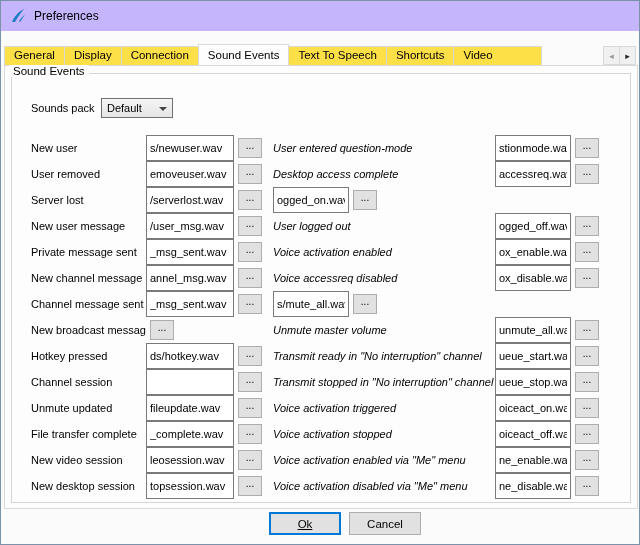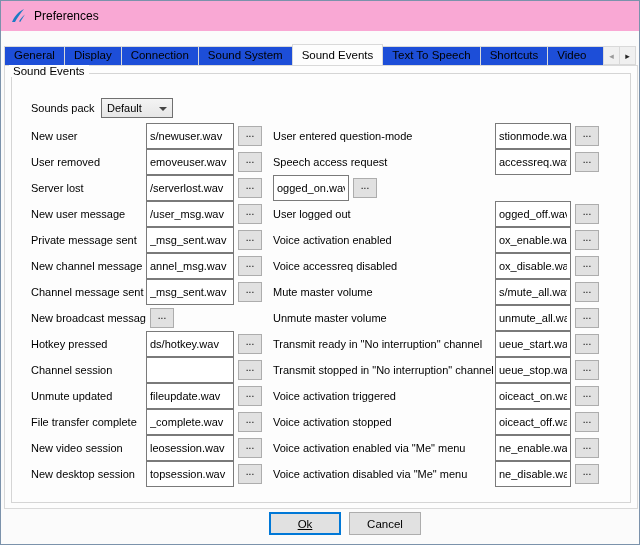--- a/index.html
+++ b/index.html
@@ -1,27 +1,27 @@
 <!DOCTYPE html>
 <html><head>
 <meta charset="utf-8">
 <style>
   * { box-sizing: border-box; margin: 0; padding: 0; }
   html,body { width:640px; height:545px; }
   body { font-family:"Liberation Sans", sans-serif; background:#ffffff; }
   .window { position:relative; width:640px; height:545px; background:#fbfbfb;
             border:1px solid #7b92ab; overflow:hidden; }
-  .titlebar { position:absolute; top:0; left:0; right:0; height:30px; background:#f9a8d4;
+  .titlebar { position:absolute; top:0; left:0; right:0; height:30px; background:#c4b5fd;
               display:flex; align-items:center; padding-left:9px; }
   .app-icon { width:16px; height:16px; margin-right:8px; display:inline-flex; }
   .title { font-size:12px; color:#000; }
 
   .tabstrip { position:absolute; left:3px; top:43px; width:600px; height:21px;
               display:flex; align-items:flex-end; overflow:hidden; }
-  .tab { flex:0 0 auto; height:19px; line-height:17px; padding:0 9px; background:#1d4ed8;
+  .tab { flex:0 0 auto; height:19px; line-height:17px; padding:0 9px; background:#fde047;
          border:1px solid #d9d9d9; border-bottom:none; font-size:11.5px; color:#000;
          white-space:nowrap; cursor:default; }
   .tab + .tab { margin-left:-1px; }
   .tab.active { height:22px; line-height:20px; background:#fdfdfd; position:relative;
                 z-index:2; margin-bottom:-1px; }
   .tab:last-child { padding-right:48px; }
   .scrollbtns { position:absolute; top:45px; right:3px; display:flex; z-index:3; }
   .scrollbtn { width:17px; height:19px; background:#f0f0f0; border:1px solid #d9d9d9;
                display:flex; align-items:center; justify-content:center; font-size:9px;
                padding:0; font-family:inherit; }
@@ -40,27 +40,27 @@
   .soundspack { position:absolute; left:30px; top:96px; height:22px; display:flex;
                 align-items:center; z-index:2; }
   .sp-label { width:70px; font-size:11px; }
   .combo { width:72px; height:20px; border:1px solid #707070;
            background:linear-gradient(#f4f4f4,#e6e6e6); display:flex; align-items:center;
            padding:0 5px; font-size:11px; position:relative; cursor:default; }
   .combo-arrow { position:absolute; right:5px; top:8px; width:0; height:0;
                  border-left:4px solid transparent; border-right:4px solid transparent;
                  border-top:4px solid #444; }
 
-  .col { position:absolute; top:122px; z-index:2; }
+  .col { position:absolute; top:134px; z-index:2; }
   .col.left { left:30px; }
   .col.right { left:272px; }
   .row { height:26px; display:flex; align-items:center; }
   .rlabel { font-size:11px; white-space:nowrap; overflow:hidden; }
   .col.left .rlabel { width:115px; }
-  .col.right .rlabel { width:222px; }
+  .col.right .rlabel { width:222px;font-style:italic; }
   .rinput { width:88px; height:20px; border:1px solid #7a7a7a; font-size:11px;
             padding:12px 3px; font-family:inherit; background:#fff; color:#000; }
   .col.right .rinput { width:76px; }
   .dots { width:24px; height:20px; margin-left:4px; border:1px solid #adadad;
           background:#e1e1e1; font-size:10px; line-height:1; display:flex;
           align-items:center; justify-content:center; padding:0 0 4px 0;
           font-family:inherit; color:#000; }
 
   .btn { position:absolute; top:511px; width:72px; height:23px; font-size:11.5px;
          font-family:inherit; background:#e1e1e1; border:1px solid #adadad; color:#000; }
@@ -80,21 +80,20 @@
         <path d="M9 13.5 C10.5 11 12.5 8.2 15 6.5 C13 9.5 11.5 11.5 10.5 13.8 Z" fill="#1e7bc4"></path>
       </svg>
     </span>
     <span class="title">Preferences</span>
   </div>
 
   <div class="tabstrip" id="tabstrip">
       <div class="tab">General</div>
       <div class="tab">Display</div>
       <div class="tab">Connection</div>
-      <div class="tab">Sound System</div>
       <div class="tab active">Sound Events</div>
       <div class="tab">Text To Speech</div>
       <div class="tab">Shortcuts</div>
       <div class="tab">Video</div>
     </div>
 
   <div class="scrollbtns">
     <button class="scrollbtn">
         <span class="dis">◂</span>
       </button>
@@ -187,21 +186,21 @@
         <button class="dots">...</button>
       </div>
     </div>
   <div class="col right" id="col-right">
       <div class="row">
         <span class="rlabel">User entered question-mode</span>
         <input class="rinput" value="stionmode.wav" style="">
         <button class="dots">...</button>
       </div>
       <div class="row">
-        <span class="rlabel">Speech access request</span>
+        <span class="rlabel">Desktop access complete</span>
         <input class="rinput" value="accessreq.wav" style="">
         <button class="dots">...</button>
       </div>
       <div class="row">
         <input class="rinput" value="ogged_on.wav" style="">
         <button class="dots">...</button>
       </div>
       <div class="row">
         <span class="rlabel">User logged out</span>
         <input class="rinput" value="ogged_off.wav" style="">
@@ -211,21 +210,20 @@
         <span class="rlabel">Voice activation enabled</span>
         <input class="rinput" value="ox_enable.wav" style="">
         <button class="dots">...</button>
       </div>
       <div class="row">
         <span class="rlabel">Voice accessreq disabled</span>
         <input class="rinput" value="ox_disable.wav" style="">
         <button class="dots">...</button>
       </div>
       <div class="row">
-        <span class="rlabel">Mute master volume</span>
         <input class="rinput" value="s/mute_all.wav" style="">
         <button class="dots">...</button>
       </div>
       <div class="row">
         <span class="rlabel">Unmute master volume</span>
         <input class="rinput" value="unmute_all.wav" style="">
         <button class="dots">...</button>
       </div>
       <div class="row">
         <span class="rlabel">Transmit ready in "No interruption" channel</span>

